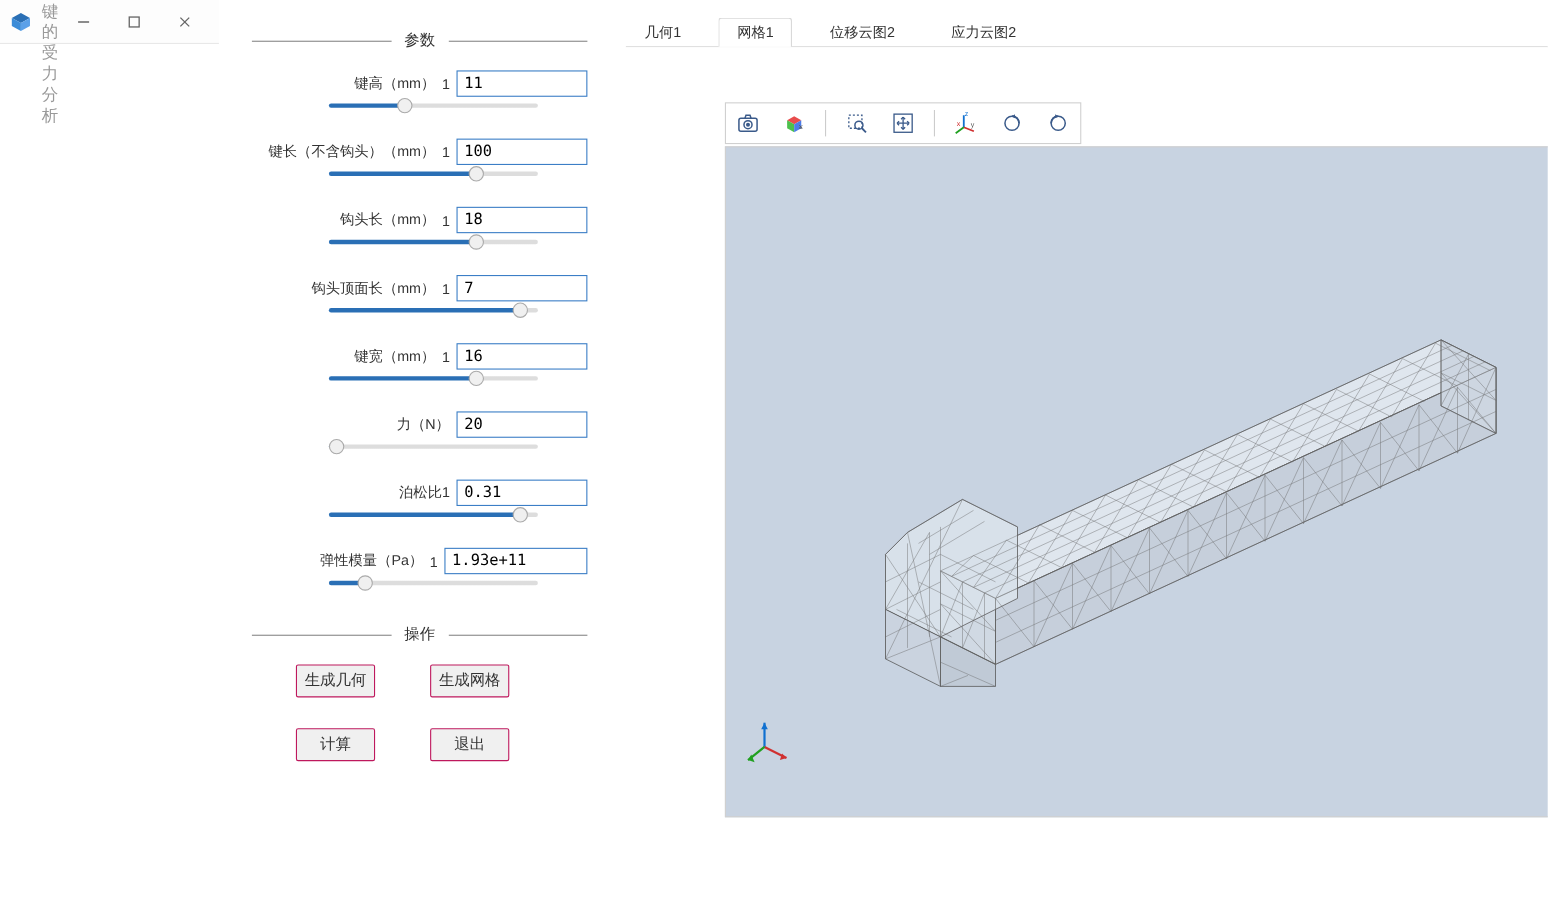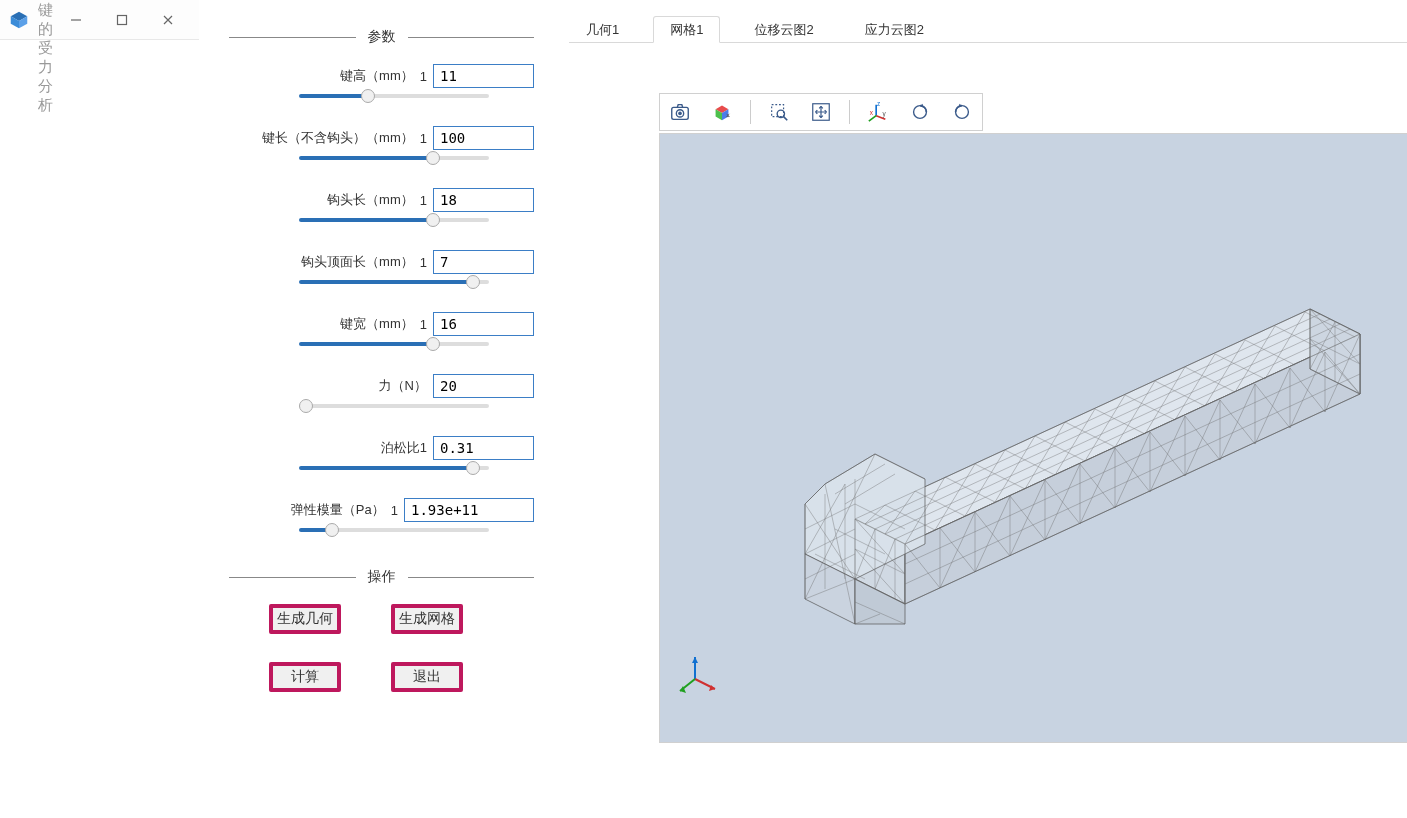--- a/index.html
+++ b/index.html
@@ -83,21 +83,21 @@
       margin-bottom: 6px;
     }
     .param-label {
       color: #333;
       font-size: 13px;
     }
     .param-index {
       color: #333;
     }
     .param-input {
-      width: 101px;
+      width: 119px;
       height: 24px;
       border: 1px solid #3b7ec6;
       padding: 0 6px;
       font-family: monospace;
       font-size: 14px;
     }
     .param-input.wide {
       width: 130px;
     }
     .slider-wrap {
@@ -133,21 +133,21 @@
     .button-row {
       display: flex;
       gap: 50px;
       margin-bottom: 28px;
       padding-left: 40px;
     }
     .action-btn {
       width: 72px;
       height: 30px;
       background: #f0f0f0;
-      border: 4px solid #be185d;
+      border: 1px solid #be185d;
       border-radius: 2px;
       color: #333;
       font-size: 14px;
       cursor: pointer;
       font-family: inherit;
     }
     .main {
       flex: 1;
       display: flex;
       flex-direction: column;

